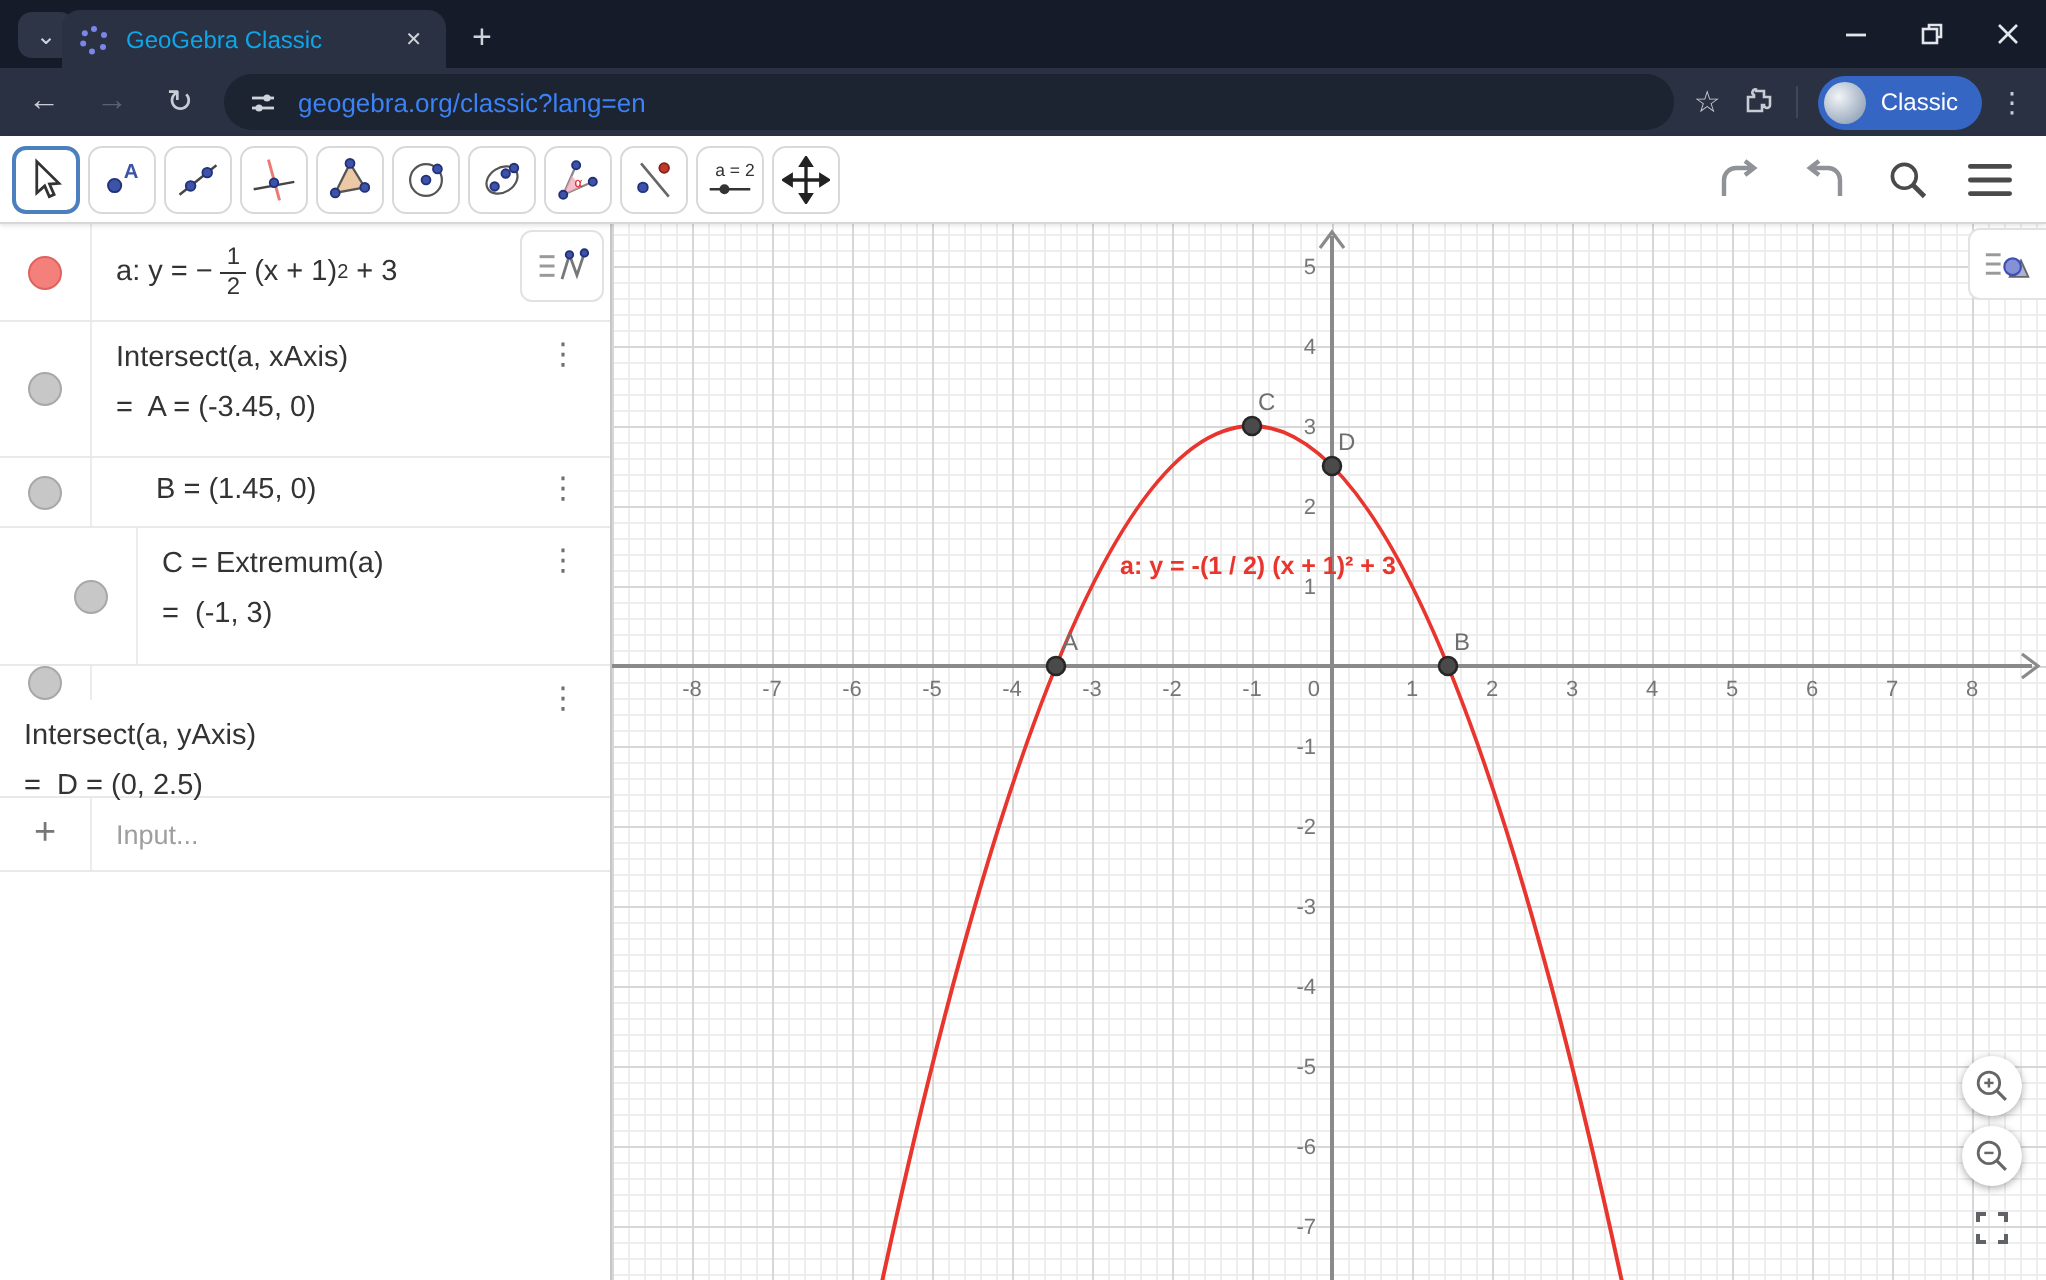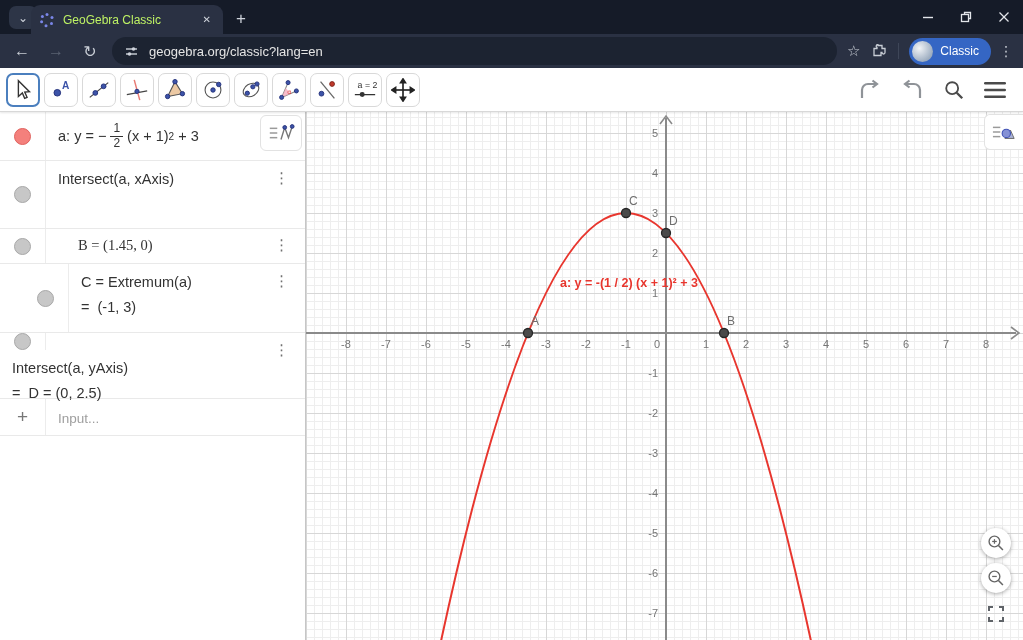--- a/index.html
+++ b/index.html
@@ -2,33 +2,33 @@
 <html><head>
 <meta charset="utf-8">
 <style>
   html,body{margin:0;padding:0;}
   body{width:1023px;height:640px;overflow:hidden;font-family:"Liberation Sans",sans-serif;background:#fff;position:relative;}
 
   
   .tabstrip{position:relative;height:34px;background:#151b28;}
   .tabsearch{position:absolute;left:9px;top:6px;width:28px;height:23px;background:#2d3547;border-radius:7px;color:#cfd4dc;display:flex;align-items:center;justify-content:center;font-size:12px;cursor:pointer;}
   .tab{position:absolute;left:31px;top:5px;width:192px;height:29px;background:#2a3143;border-radius:9px 9px 0 0;display:flex;align-items:center;padding:0 8px;box-sizing:border-box;}
-  .tab-title{color:#bef264;font-size:12px;flex:1;margin-left:8px;white-space:nowrap;overflow:hidden;}
+  .tab-title{color:#0ea5e9;font-size:12px;flex:1;margin-left:8px;white-space:nowrap;overflow:hidden;}
   .tab-close{color:#cfd4dc;font-size:10px;padding:2px 4px;border-radius:4px;}
   .newtab{position:absolute;left:228px;top:7px;width:26px;height:24px;color:#cfd4dc;font-size:17px;display:flex;align-items:center;justify-content:center;border-radius:50%;}
   .wincontrols{position:absolute;right:0;top:0;height:34px;display:flex;align-items:center;}
   .winbtn{width:38px;height:34px;display:flex;align-items:center;justify-content:center;color:#e3e6ea;font-size:13px;}
   .winbtn svg{display:block;}
 
   .addressbar{height:34px;background:#2a3143;display:flex;align-items:center;}
   .navbtn{color:#c8cdd5;font-size:16px;margin-left:10px;width:24px;text-align:center;}
   .navbtn.disabled{color:#5a6272;}
   .omnibox{flex:1;height:28px;margin-left:10px;background:#1c2331;border-radius:14px;display:flex;align-items:center;padding:0 12px;}
   .omni-icon{margin-right:10px;display:flex;}
-  .url{color:#e5e5e5;font-size:13px;}
+  .url{color:#3b82f6;font-size:13px;}
   .star{color:#c8cdd5;font-size:15px;margin-left:10px;}
   .ext{margin-left:12px;display:flex;}
   .sep{width:1px;height:16px;background:#3e4658;margin-left:10px;}
   .profile{margin-left:10px;height:27px;background:#3566c4;border-radius:14px;display:flex;align-items:center;padding:3px 12px 3px 3px;box-sizing:border-box;}
   .avatar{width:21px;height:21px;border-radius:50%;background:radial-gradient(circle at 35% 35%,#f2f4f7,#aab8c9 60%,#7d8fa6);}
   .profile-label{color:#fff;font-size:12px;margin-left:7px;}
   .browser-kebab{color:#c8cdd5;font-size:14px;margin:0 10px 0 8px;}
 
   
   .ggb-toolbar{height:43px;background:#fff;border-bottom:1px solid #d8d8d8;box-shadow:0 1px 2px rgba(0,0,0,.10);display:flex;align-items:center;padding-left:6px;position:relative;z-index:3;}
@@ -278,29 +278,30 @@
         <span>(x + 1)</span><sup class="e">2</sup>&nbsp;<span>+ 3</span>
       </div>
     </div>
 
     <div class="arow" style="height:68px;">
       <div class="acell-left">
           <span class="dot grey"></span>
         </div>
       <div class="acell-body">
         <div class="aline1">Intersect(a, xAxis)</div>
+        <div class="aline2">=  A = (-3.45, 0)</div>
       </div>
       <span class="kebab">⋮</span>
     </div>
 
     <div class="arow" style="height:35px;">
       <div class="acell-left">
           <span class="dot grey"></span>
         </div>
-      <div class="acell-body" style="padding-top:8px;padding-left:32px;font-family:Liberation Serif, serif;">
+      <div class="acell-body" style="padding-top:8px;padding-left:32px;">
         <div class="aline1">B = (1.45, 0)</div>
       </div>
       <span class="kebab" style="top:8px;">⋮</span>
     </div>
 
     <div class="arow" style="height:69px;padding-left:23px;">
       <div class="acell-left">
           <span class="dot grey"></span>
         </div>
       <div class="acell-body">

